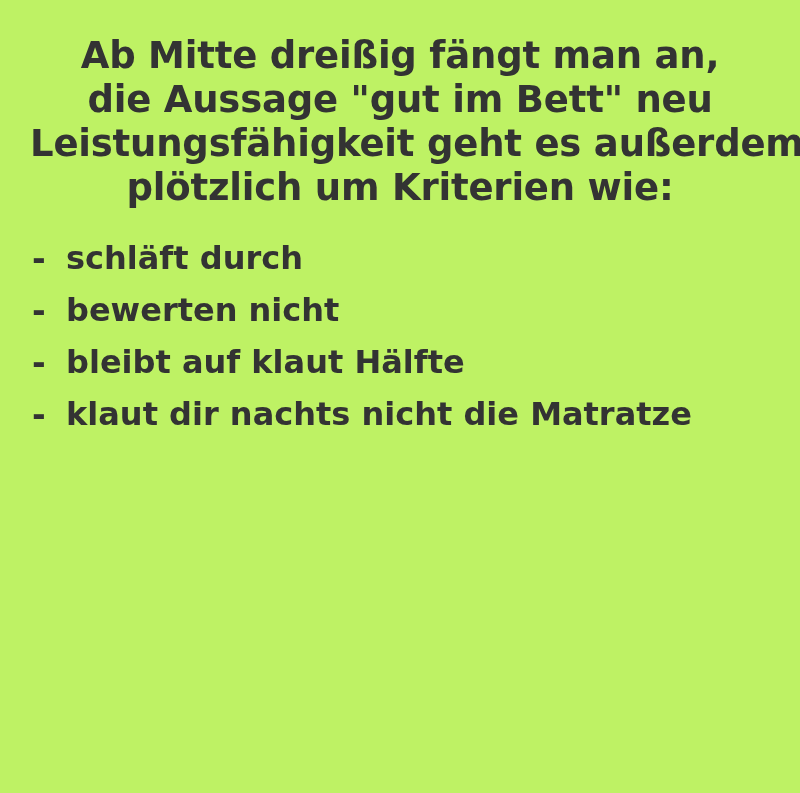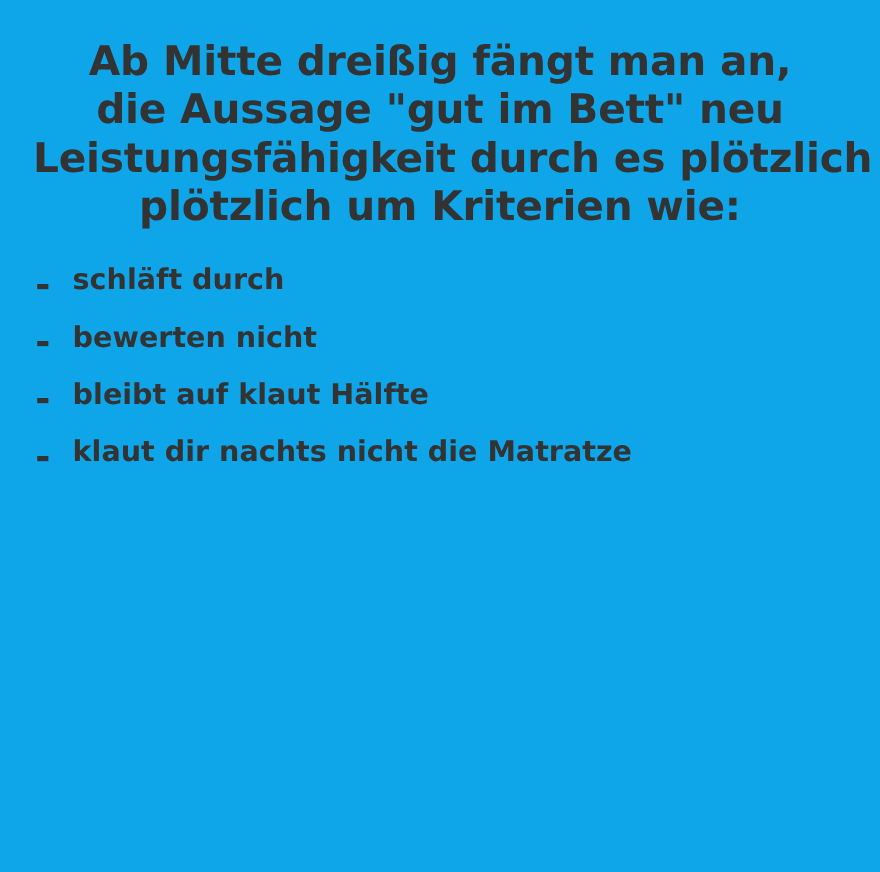--- a/index.html
+++ b/index.html
@@ -13,21 +13,21 @@
     font-family: "DejaVu Sans", sans-serif;
     overflow: hidden;
   }
   .meme {
     width: 800px;
     height: 793px;
     box-sizing: border-box;
     padding: 34px 24px 0 24px;
     display: flex;
     flex-direction: column;
-    background: #0ea5e9;
+    background: #bef264;
   }
   .headline {
     text-align: center;
     color: #333333;
     font-weight: bold;
     font-size: 37px;
     line-height: 1.19;
     letter-spacing: -0.2px;
     margin: 0 0 30px 0;
     padding: 0 6px;
@@ -55,36 +55,36 @@
     line-height: 1.18;
     color: #333333;
     padding-left: 8px;
     box-sizing: border-box;
   }
   .dash.blank {
     color: transparent;
   }
   .btext {
     flex: 1 1 auto;
-    font-size: 26px;
+    font-size: 32px;
     font-weight: bold;
     line-height: 1.18;
     color: #333333;
     white-space: nowrap;
   }
 </style>
 </head>
 <body>
 
 <div class="meme">
 
   <div class="headline">
     <span class="line">Ab Mitte dreißig fängt man an,</span>
     <span class="line">die Aussage "gut im Bett" neu</span>
-    <span class="line">Leistungsfähigkeit durch es plötzlich</span>
+    <span class="line">Leistungsfähigkeit geht es außerdem</span>
     <span class="line">plötzlich um Kriterien wie:</span>
   </div>
 
   <ul class="bullets">
 
     <li class="bullet">
       <span class="dash">-</span>
       <span class="btext">schläft durch</span>
     </li>
 

